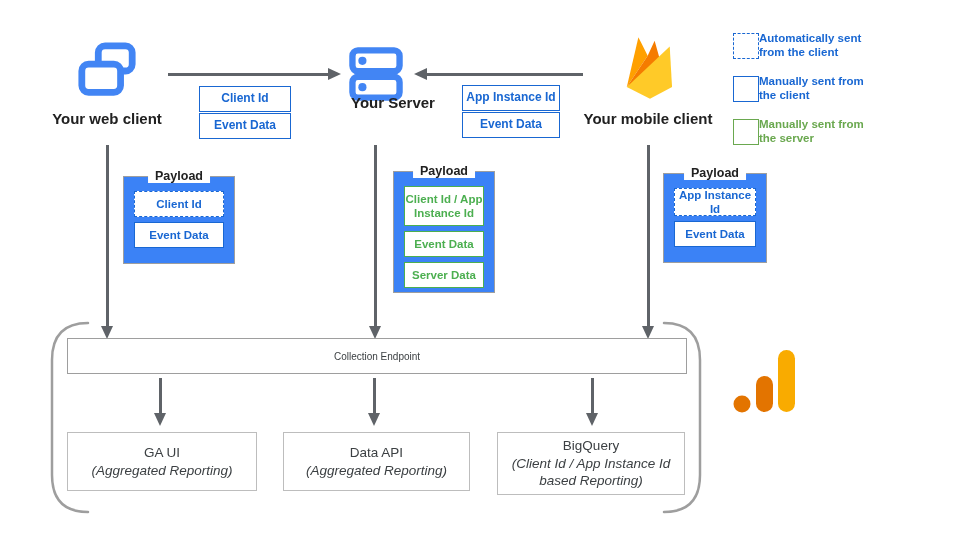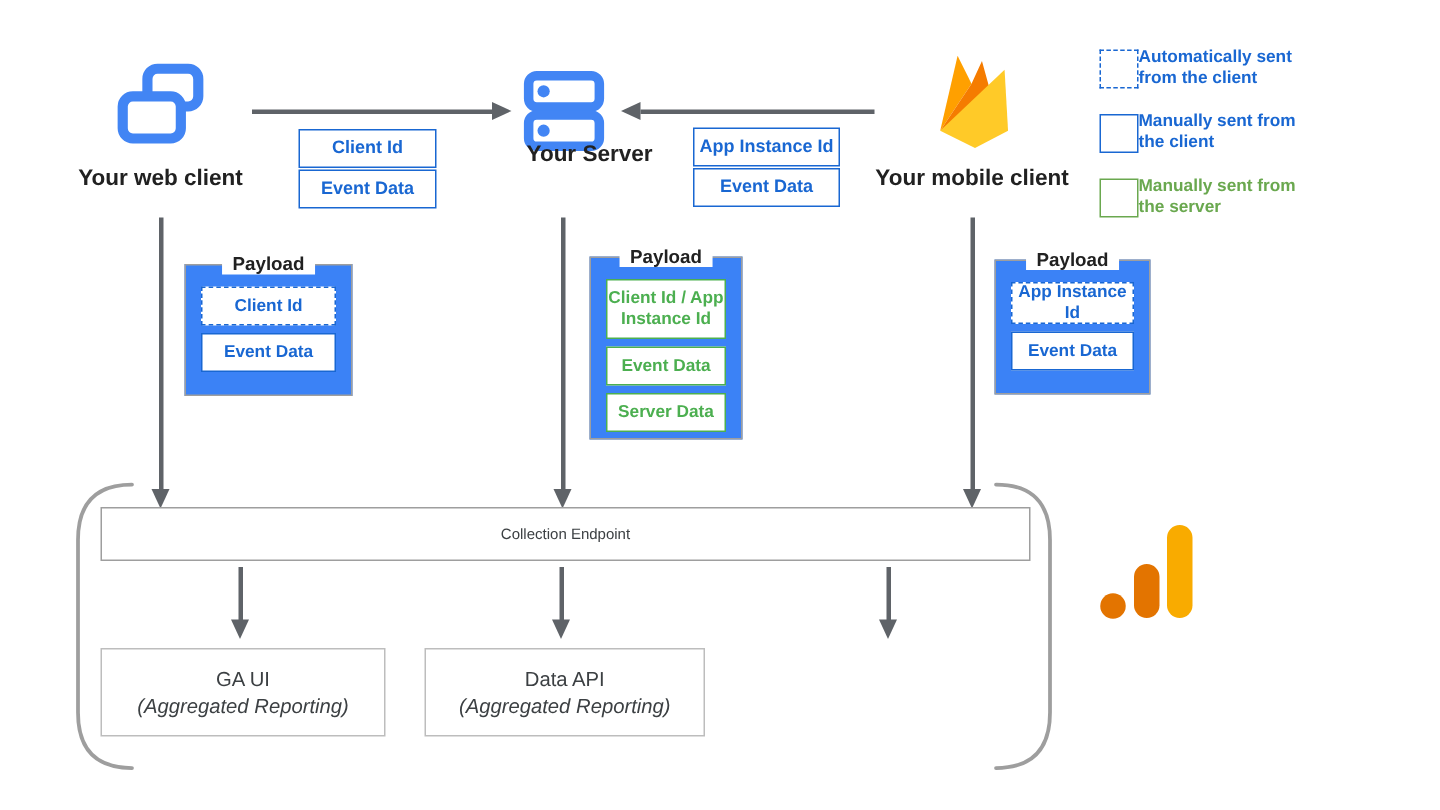--- a/index.html
+++ b/index.html
@@ -166,20 +166,24 @@
   </div>
 
   <div class="outbox" style="left:67px;width:188px;height:57px;">
     <div class="title">GA UI</div>
     <div class="subtitle">(Aggregated Reporting)</div>
   </div>
   <div class="outbox" style="left:283px;width:185px;height:57px;text-align:right;">
     <div class="title">Data API</div>
     <div class="subtitle">(Aggregated Reporting)</div>
   </div>
+  <div class="outbox" style="left:497px;width:186px;height:61px;">
+    <div class="title">BigQuery</div>
+    <div class="subtitle" style="width:176px;">(Client Id / App Instance Id based Reporting)</div>
+  </div>
 
   <svg class="abs" style="left:726px;top:345px;" width="84" height="75" viewBox="0 0 84 75">
     <rect x="52" y="5" width="17" height="62" rx="8.5" style="fill:var(--amber)"></rect>
     <rect x="30" y="31" width="17" height="36" rx="8.5" style="fill:var(--orange)"></rect>
     <circle cx="16" cy="59" r="8.5" style="fill:var(--orange)"></circle>
   </svg>
 
 </div>
 
 </body></html>

